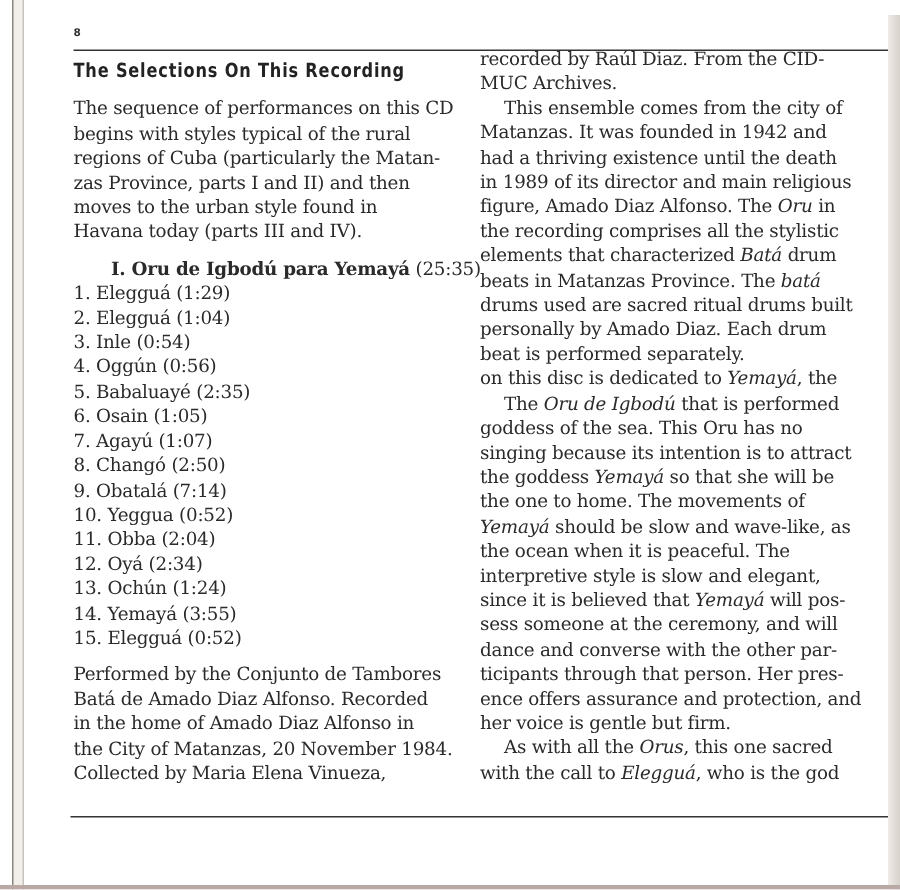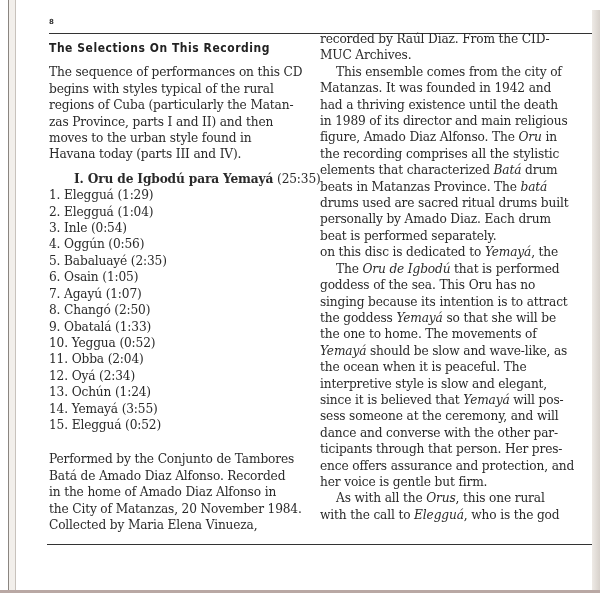--- a/index.html
+++ b/index.html
@@ -50,21 +50,21 @@
       letter-spacing: 0.6px;
       color: #222;
       margin: 0 0 8px 0;
       transform: scaleX(0.92); transform-origin: left;
       white-space: nowrap;
     }
     .para { margin: 0 0 8px 0; }
     .line { display: block; white-space: nowrap; }
     .indent { padding-left: 16px; }
     .part-title { font-weight: bold; margin-left: 25px; }
-    .tracklist { margin: 0 0 18px 0; padding: 0; list-style: none; }
+    .tracklist { margin: 0 0 8px 0; padding: 0; list-style: none; }
     .tracklist li { display: block; white-space: nowrap; }
     i { }
   </style>
 </head>
 <body>
 
 <div class="page-edge-left"></div>
 <div class="page-edge-right"></div>
 <div class="page-edge-bottom"></div>
 
@@ -91,21 +91,21 @@
 
   <ul class="tracklist">
     <li>1. Elegguá (1:29)</li>
     <li>2. Elegguá (1:04)</li>
     <li>3. Inle (0:54)</li>
     <li>4. Oggún (0:56)</li>
     <li>5. Babaluayé (2:35)</li>
     <li>6. Osain (1:05)</li>
     <li>7. Agayú (1:07)</li>
     <li>8. Changó (2:50)</li>
-    <li>9. Obatalá (1:33)</li>
+    <li>9. Obatalá (7:14)</li>
     <li>10. Yeggua (0:52)</li>
     <li>11. Obba (2:04)</li>
     <li>12. Oyá (2:34)</li>
     <li>13. Ochún (1:24)</li>
     <li>14. Yemayá (3:55)</li>
     <li>15. Elegguá (0:52)</li>
   </ul>
 
   <div class="para">
     <span class="line">Performed by the Conjunto de Tambores</span>
@@ -148,16 +148,16 @@
     <span class="line">interpretive style is slow and elegant,</span>
     <span class="line"><span>since it is believed that </span><i>Yemayá</i><span> will pos-</span></span>
     <span class="line">sess someone at the ceremony, and will</span>
     <span class="line">dance and converse with the other par-</span>
     <span class="line">ticipants through that person. Her pres-</span>
     <span class="line">ence offers assurance and protection, and</span>
     <span class="line">her voice is gentle but firm.</span>
   </div>
 
   <div>
-    <span class="line indent"><span>As with all the </span><i>Orus</i><span>, this one rural</span></span>
+    <span class="line indent"><span>As with all the </span><i>Orus</i><span>, this one sacred</span></span>
     <span class="line"><span>with the call to </span><i>Elegguá</i><span>, who is the god</span></span>
   </div>
 </div>
 
 </body></html>

